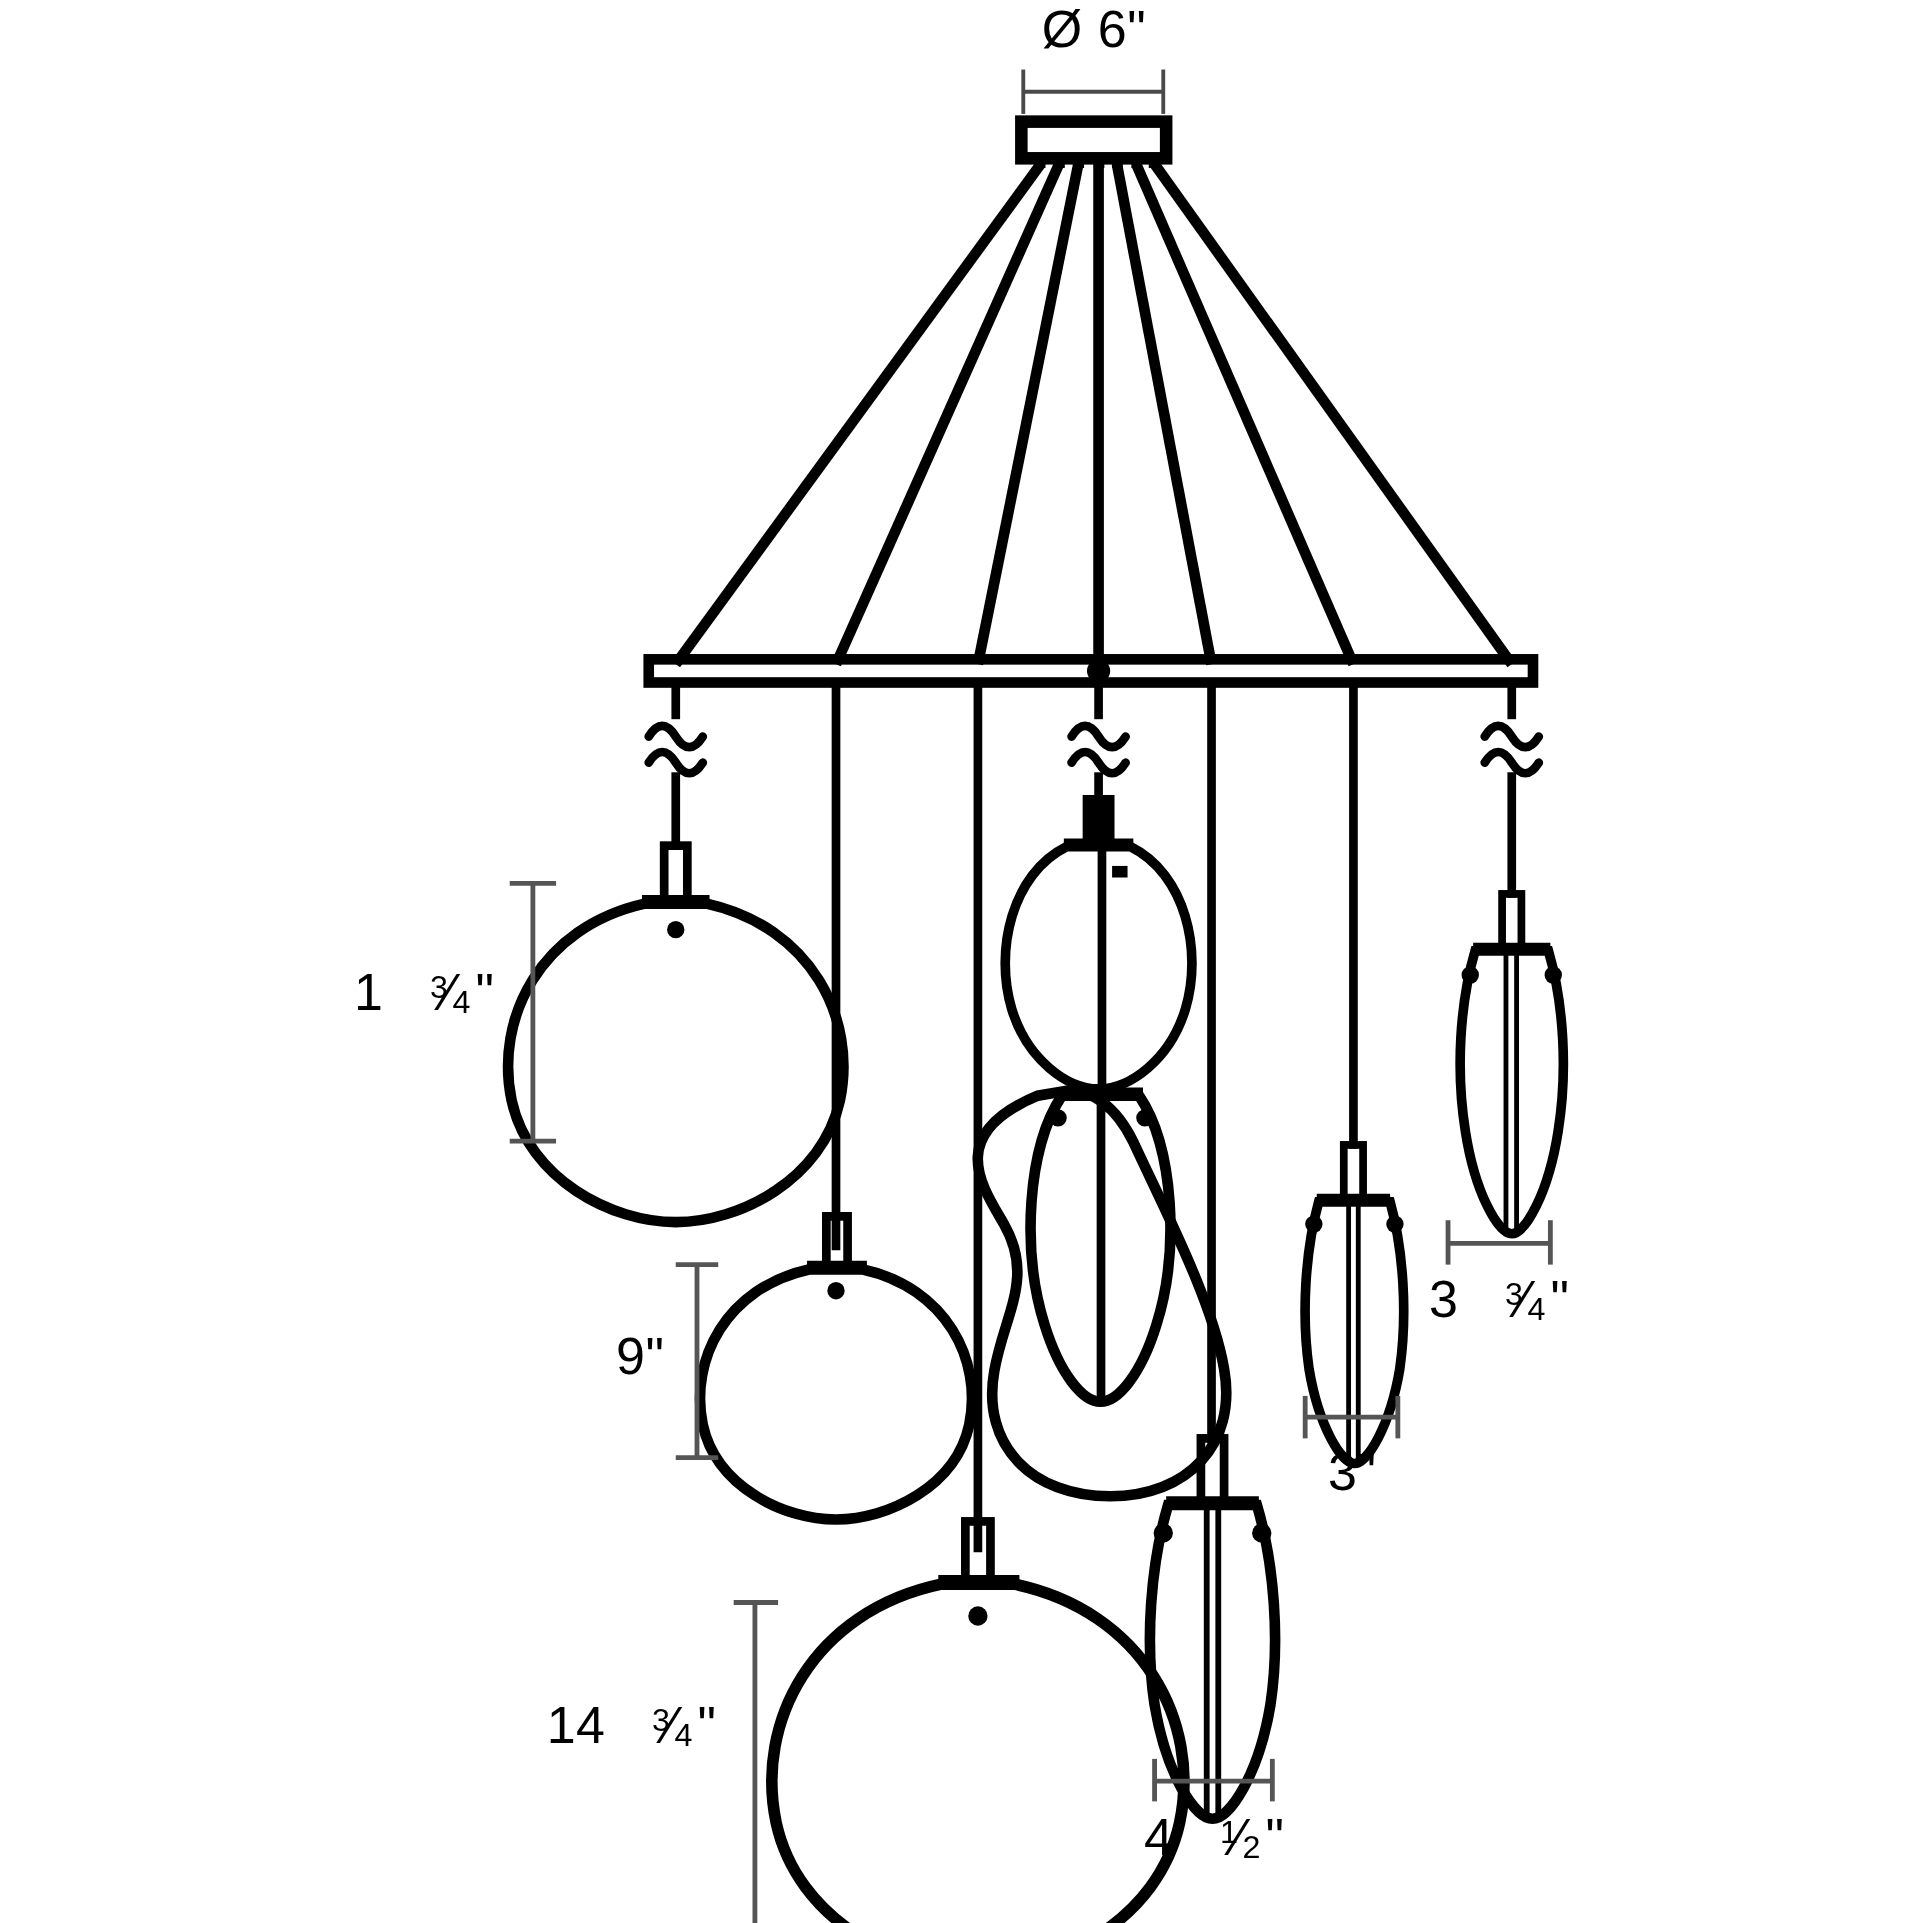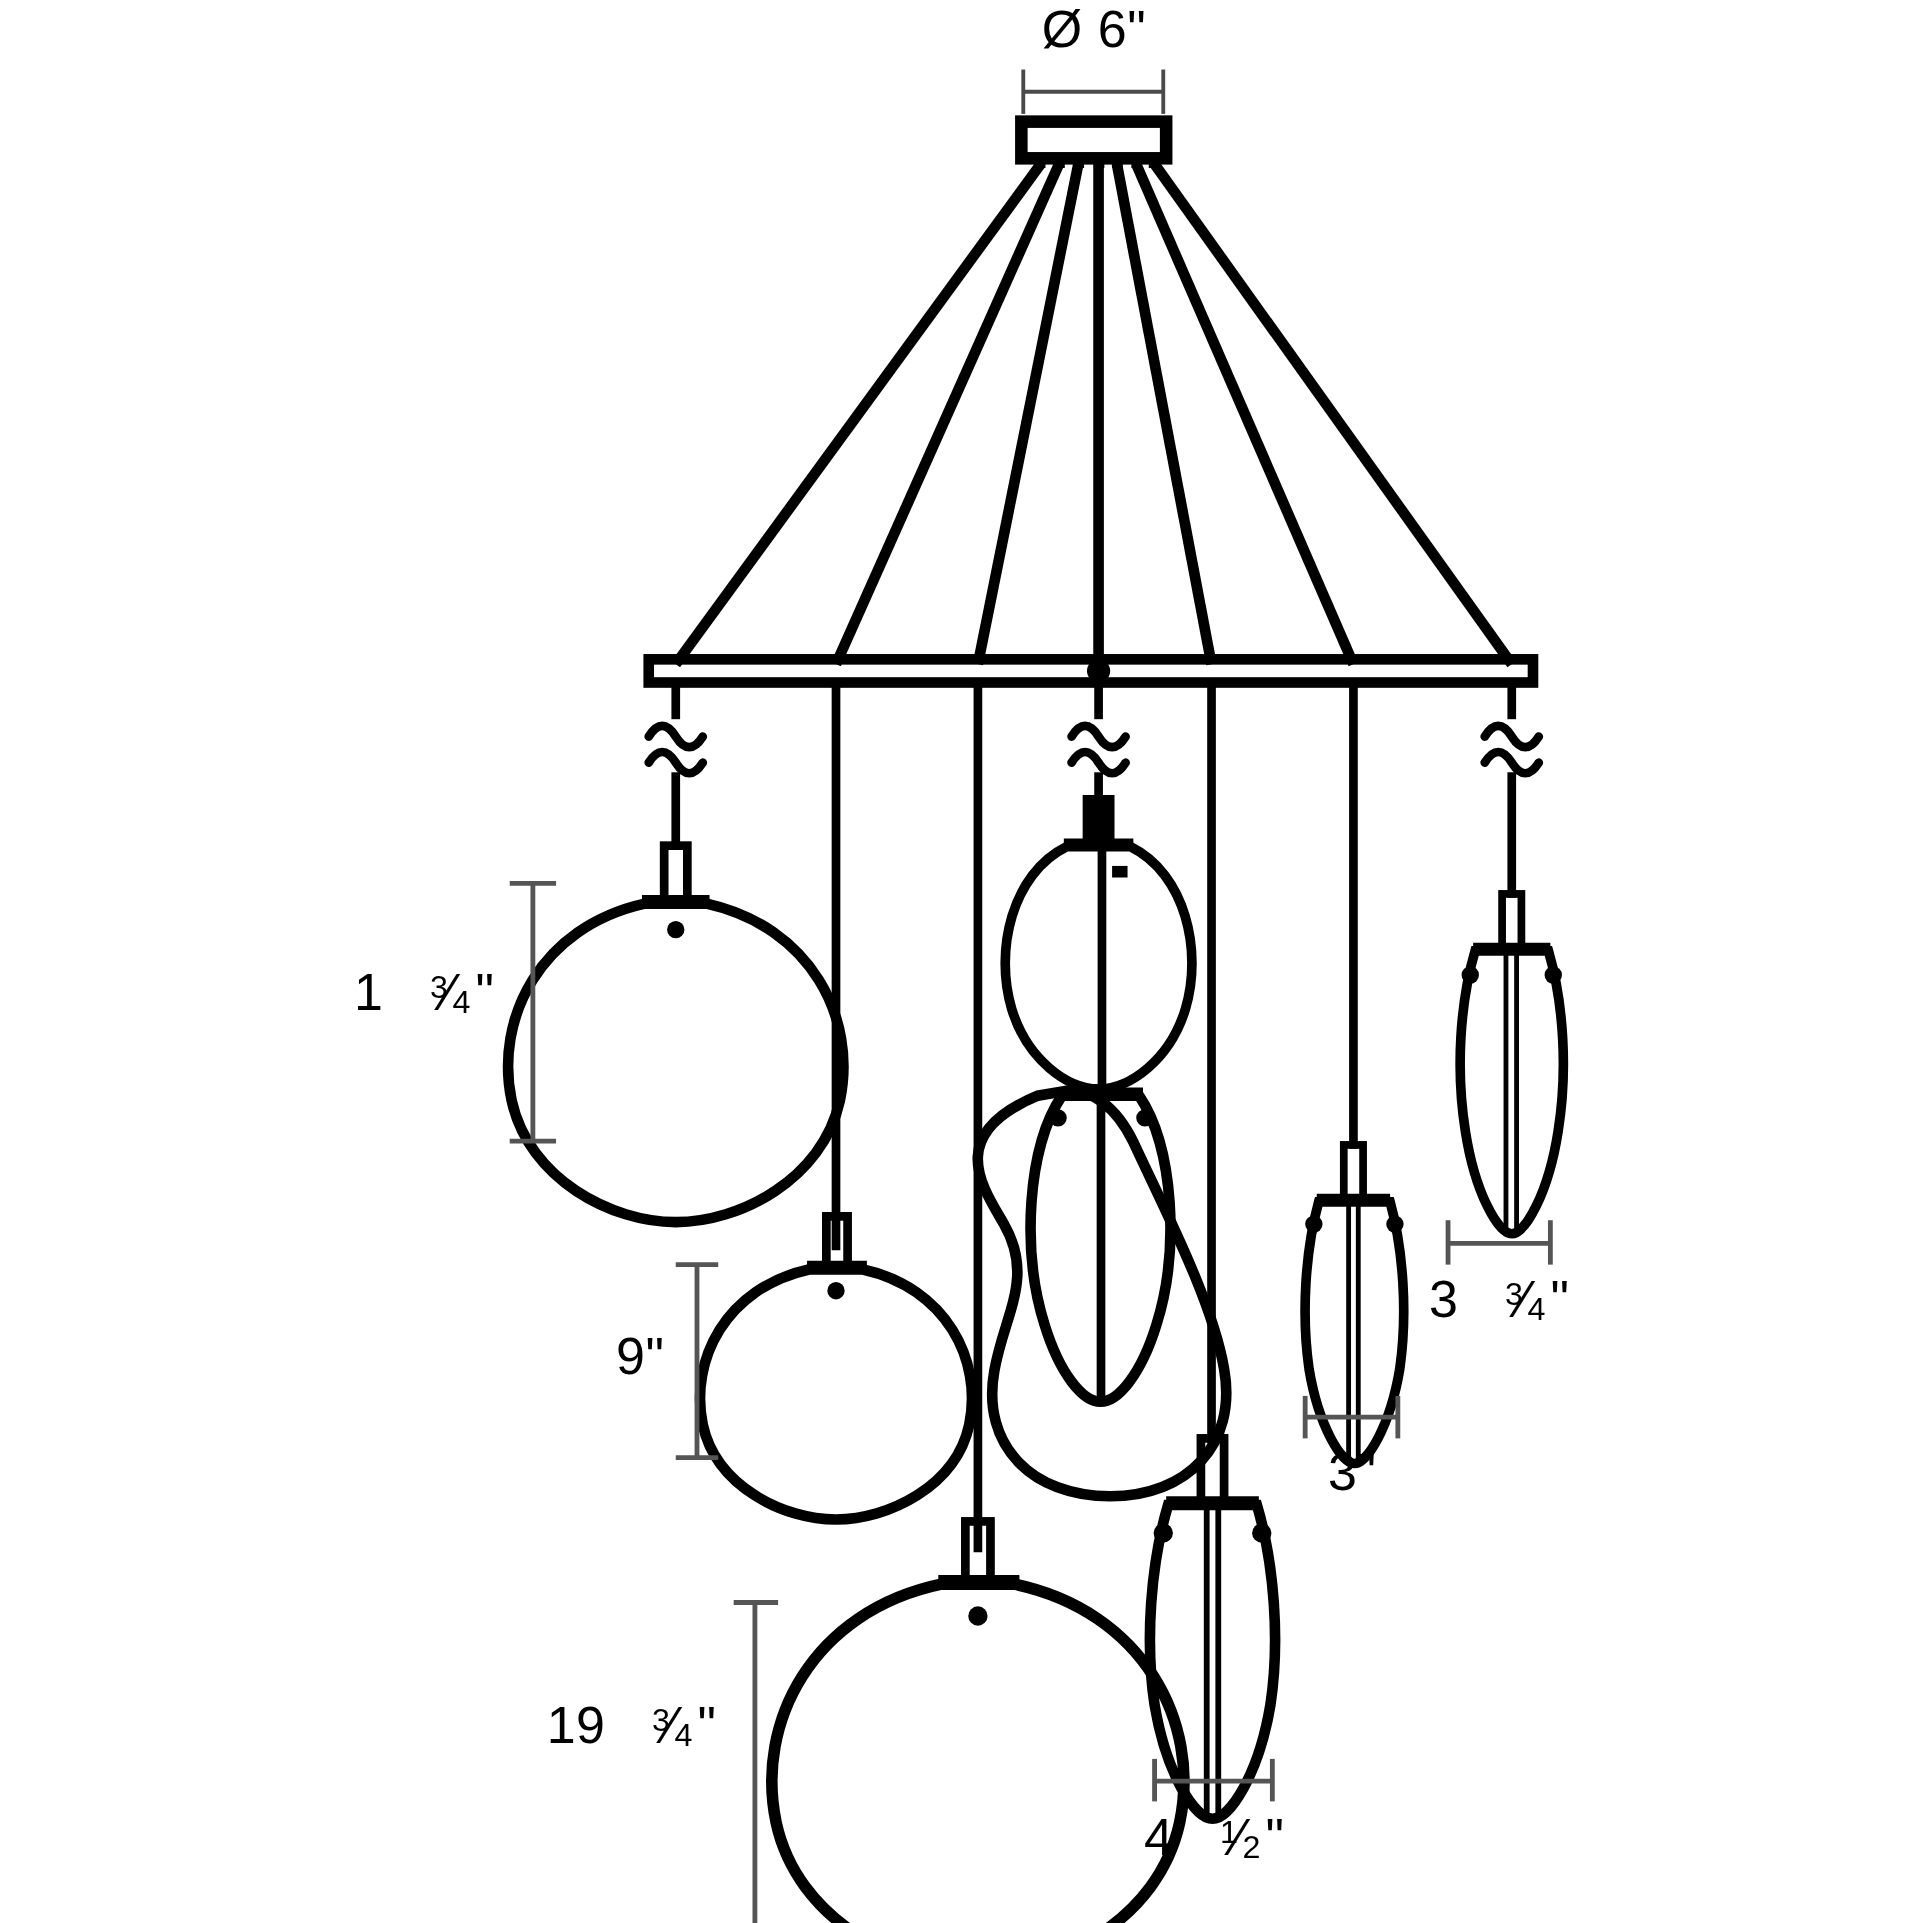--- a/index.html
+++ b/index.html
@@ -284,21 +284,21 @@
 
   <div class="dim-label right" style="left:494px; top:966px;">
     <span>1</span><span>&nbsp;</span><span class="frac"><span class="num">3</span><span class="sl">⁄</span><span class="den">4</span></span><span class="inch">"</span>
   </div>
 
   <div class="dim-label right" style="left:664px; top:1330px;">
     <span>9</span><span class="inch">"</span>
   </div>
 
   <div class="dim-label right" style="left:716px; top:1699px;">
-    <span>19</span><span>&nbsp;</span><span class="frac"><span class="num">3</span><span class="sl">⁄</span><span class="den">4</span></span><span class="inch">"</span>
+    <span>14</span><span>&nbsp;</span><span class="frac"><span class="num">3</span><span class="sl">⁄</span><span class="den">4</span></span><span class="inch">"</span>
   </div>
 
   <div class="dim-label center" style="left:1499px; top:1273px;">
     <span>3</span><span>&nbsp;</span><span class="frac"><span class="num">3</span><span class="sl">⁄</span><span class="den">4</span></span><span class="inch">"</span>
   </div>
 
   <div class="dim-label center" style="left:1352px; top:1446px;">
     <span>3</span><span class="inch">"</span>
   </div>
 

